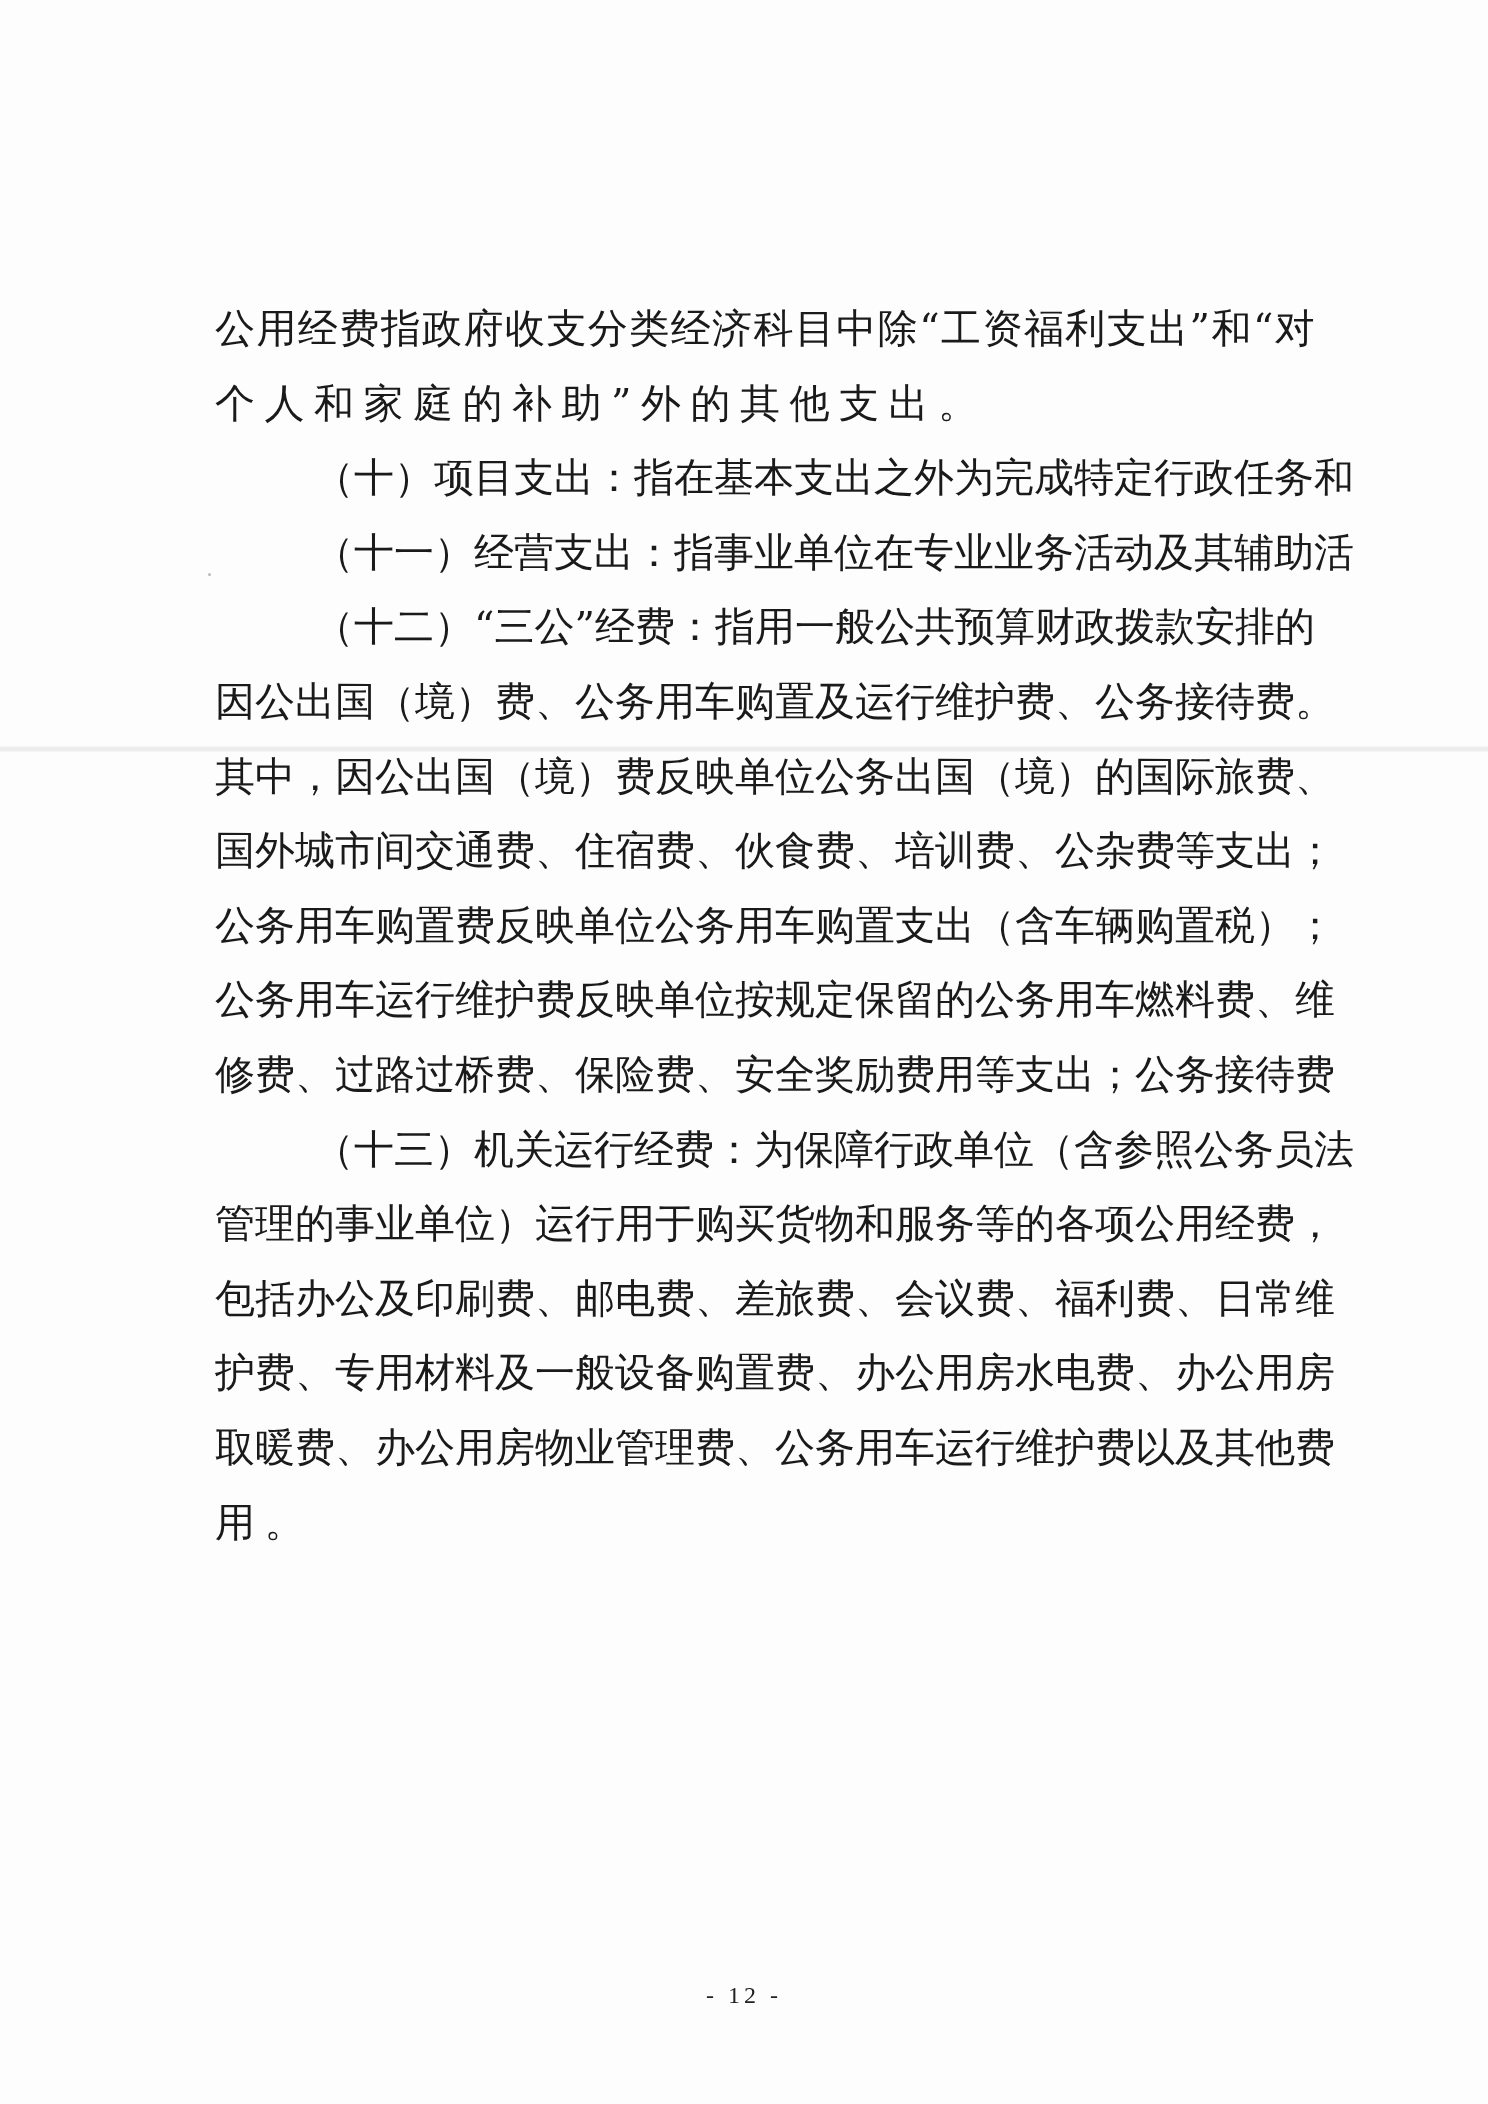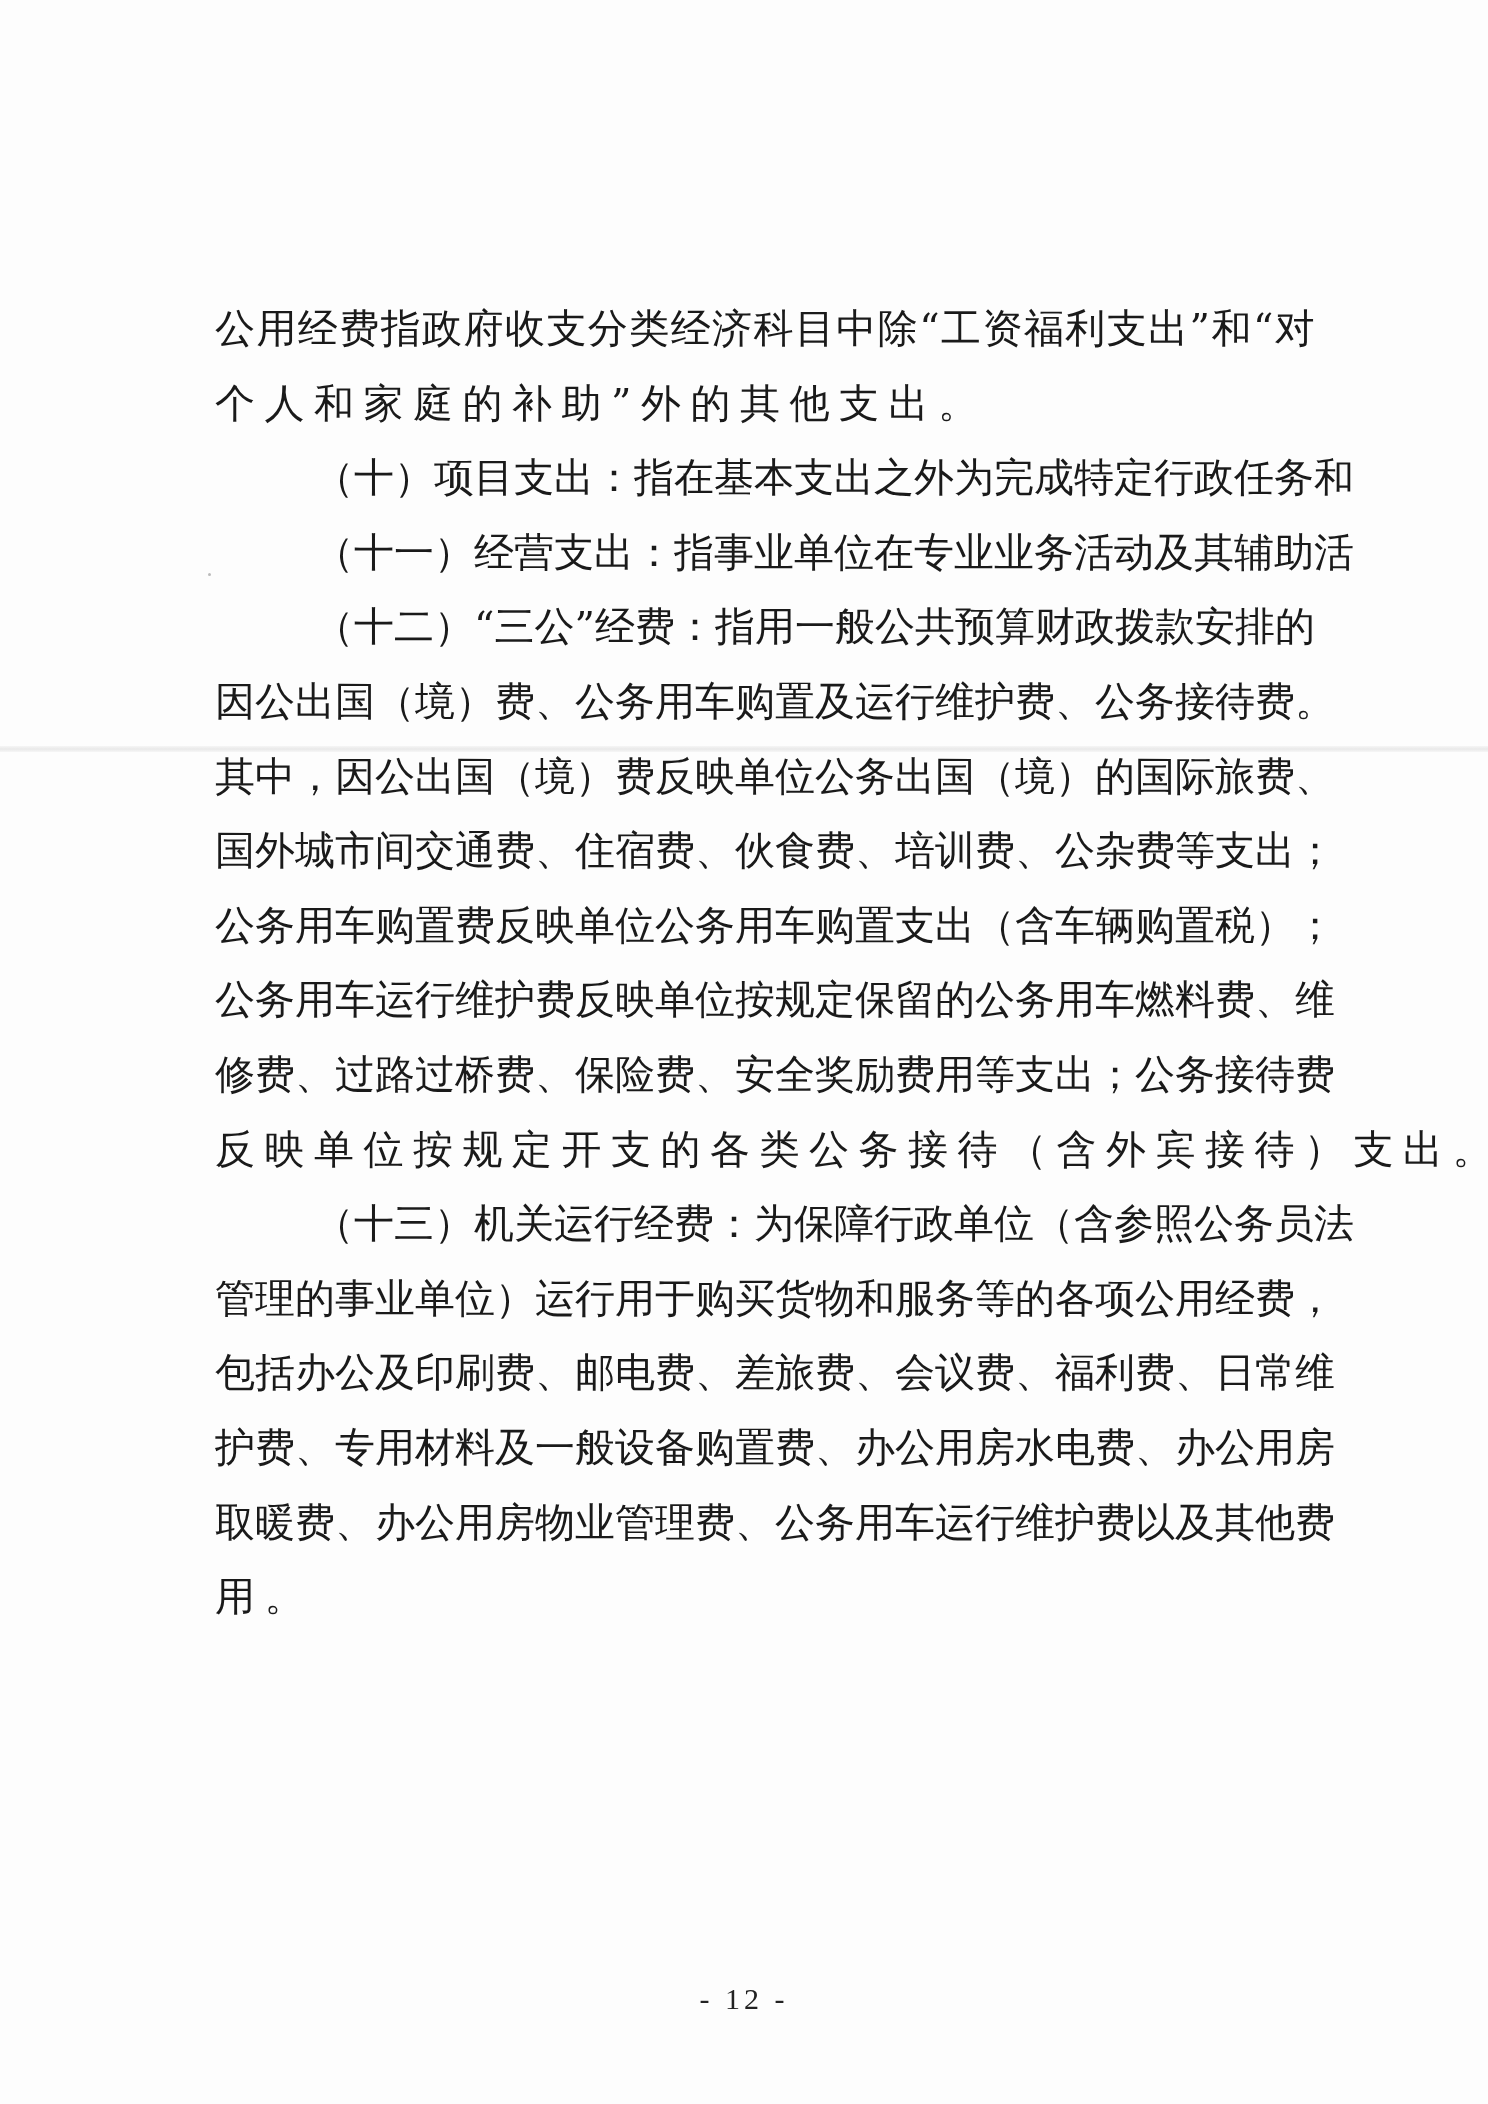--- a/index.html
+++ b/index.html
@@ -9,21 +9,21 @@
     background:linear-gradient(#f6f6f6,#e9e9e9,#f6f6f6); }
   .stray-dot { position:absolute; width:3px; height:3px; border-radius:50%; background:#bbb; }
   .body-text { position:absolute; left:215px; top:291px; width:1100px;
     font-family:"DejaVu Serif","Liberation Serif",serif; font-size:40px;
     color:#1a1a1a; }
   .line { height:74.6px; line-height:74.6px; white-space:nowrap; letter-spacing:9.5px;
     display:flex; align-items:center; }
   .line.justify { justify-content:space-between; letter-spacing:0; }
   .line.indent { padding-left:99px; }
   .page-number { position:absolute; left:0; width:1488px; top:1982px; text-align:center;
-    font-family:"Liberation Serif","DejaVu Serif",serif; font-size:30px; color:#222; letter-spacing:4px; }
+    font-family:"Liberation Serif","DejaVu Serif",serif; font-size:24px; color:#222; letter-spacing:4px; }
 </style>
 </head>
 <body>
 
 <div class="page">
   <div class="scan-band"></div>
   <div class="stray-dot" style="left:208px;top:573px;"></div>
 
   <div class="body-text">
     <div class="line justify">
@@ -314,21 +314,20 @@
         <span>等</span>
         <span>支</span>
         <span>出</span>
         <span>；</span>
         <span>公</span>
         <span>务</span>
         <span>接</span>
         <span>待</span>
         <span>费</span>
       </div>
-    <div class="line">反映单位按规定开支的各类公务接待（含外宾接待）支出。</div>
     <div class="line justify indent">
         <span>（</span>
         <span>十</span>
         <span>三</span>
         <span>）</span>
         <span>机</span>
         <span>关</span>
         <span>运</span>
         <span>行</span>
         <span>经</span>

